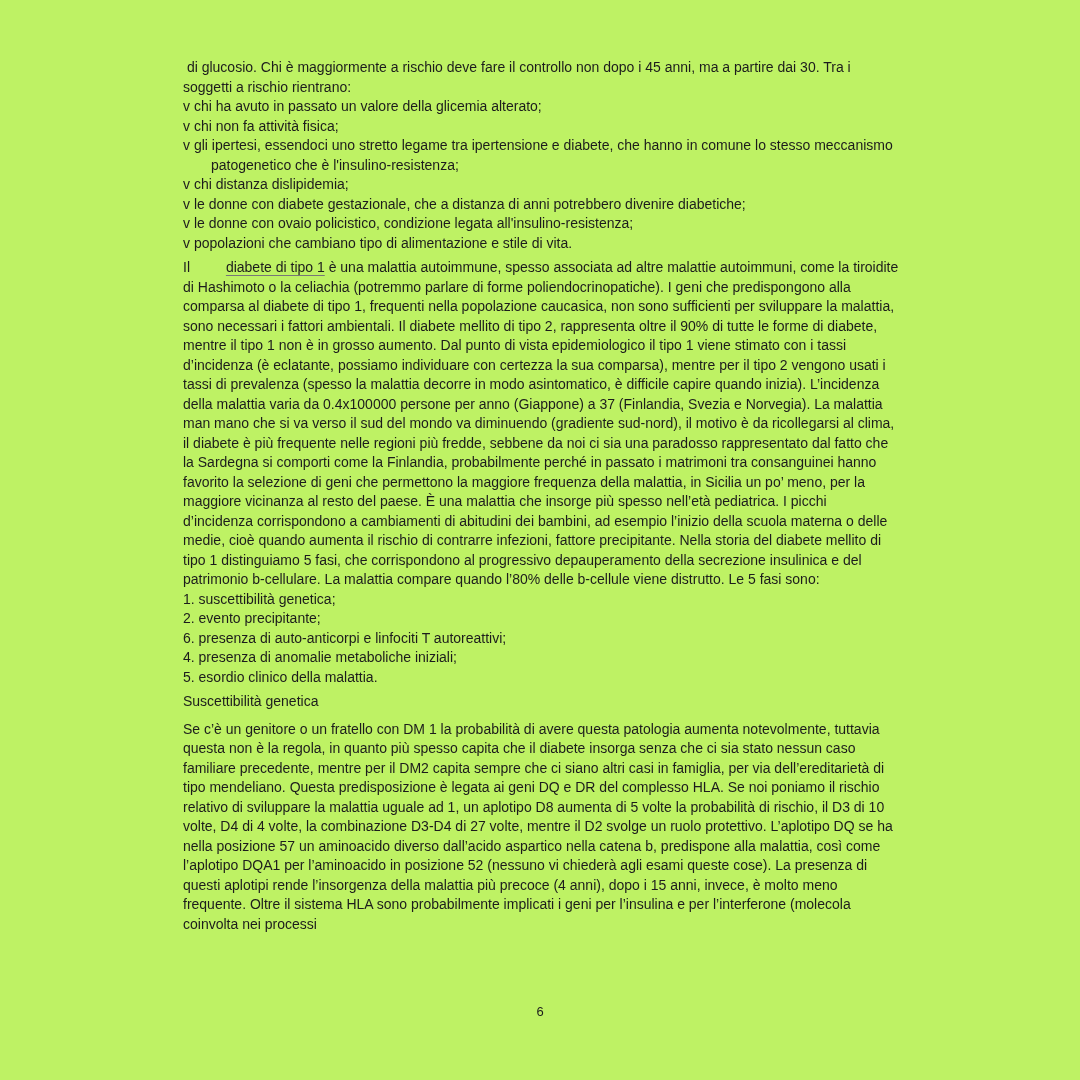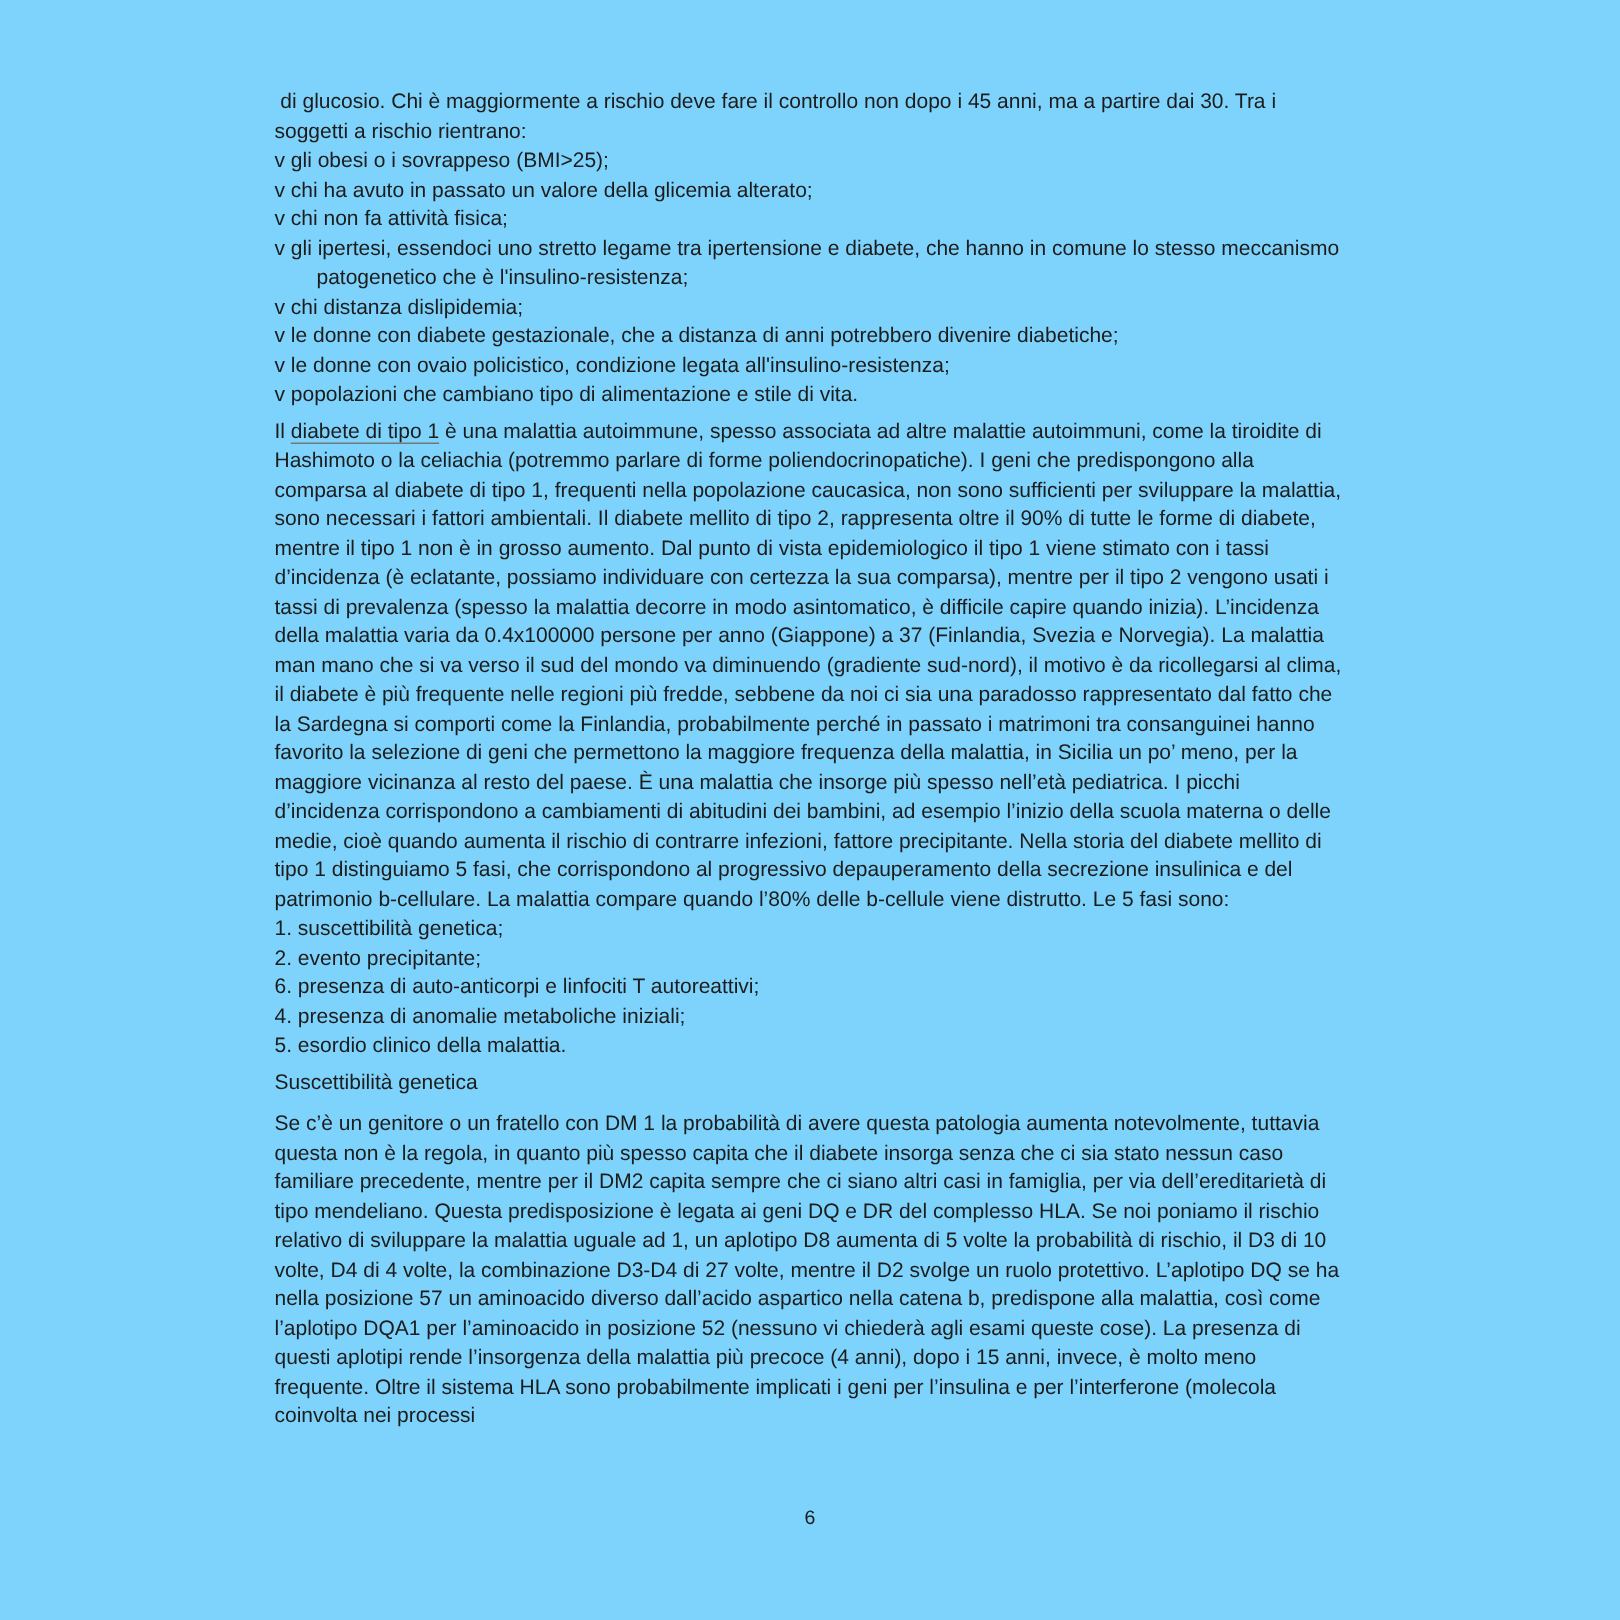--- a/index.html
+++ b/index.html
@@ -4,21 +4,21 @@
 <style>
   html, body {
     margin: 0;
     padding: 0;
     background: #ffffff;
   }
   .page {
     position: relative;
     width: 1080px;
     height: 1080px;
-    background: #7dd3fc;
+    background: #bef264;
     color: #1c1c1c;
     font-family: "Liberation Sans", sans-serif;
     font-size: 14px;
     line-height: 19.5px;
     overflow: hidden;
   }
   .content {
     position: absolute;
     left: 183px;
     top: 58px;
@@ -34,41 +34,41 @@
   .bullet-item {
     padding-left: 28px;
     text-indent: -28px;
   }
   .numbered-item { }
   .underline {
     text-decoration: underline;
     text-decoration-color: #777777;
     text-underline-offset: 3px;
     text-decoration-thickness: 1px;
+    margin-left: 32px;
   }
   .footer {
     position: absolute;
     left: 0;
     right: 0;
     top: 1002px;
     text-align: center;
     font-size: 13px;
     color: #1c1c1c;
   }
 </style>
 </head>
 <body>
 
 <div class="page">
   <div class="content">
 
     <p class="para"> di glucosio. Chi è maggiormente a rischio deve fare il controllo non dopo i 45 anni, ma a partire dai 30. Tra i soggetti a rischio rientrano:</p>
 
     <div class="bullet-list">
-      <div class="bullet-item">v gli obesi o i sovrappeso (BMI&gt;25);</div>
       <div class="bullet-item">v chi ha avuto in passato un valore della glicemia alterato;</div>
       <div class="bullet-item">v chi non fa attività fisica;</div>
       <div class="bullet-item">v gli ipertesi, essendoci uno stretto legame tra ipertensione e diabete, che hanno in comune lo stesso meccanismo patogenetico che è l'insulino-resistenza;</div>
       <div class="bullet-item">v chi distanza dislipidemia;</div>
       <div class="bullet-item">v le donne con diabete gestazionale, che a distanza di anni potrebbero divenire diabetiche;</div>
       <div class="bullet-item">v le donne con ovaio policistico, condizione legata all'insulino-resistenza;</div>
       <div class="bullet-item">v popolazioni che cambiano tipo di alimentazione e stile di vita.</div>
     </div>
 
     <p class="para gap-sm"><span>Il </span><span class="underline">diabete di tipo 1</span><span> è una malattia autoimmune, spesso associata ad altre malattie autoimmuni, come la tiroidite di Hashimoto o la celiachia (potremmo parlare di forme poliendocrinopatiche). I geni che predispongono alla comparsa al diabete di tipo 1, frequenti nella popolazione caucasica, non sono sufficienti per sviluppare la malattia, sono necessari i fattori ambientali. Il diabete mellito di tipo 2, rappresenta oltre il 90% di tutte le forme di diabete, mentre il tipo 1 non è in grosso aumento. Dal punto di vista epidemiologico il tipo 1 viene stimato con i tassi d’incidenza (è eclatante, possiamo individuare con certezza la sua comparsa), mentre per il tipo 2 vengono usati i tassi di prevalenza (spesso la malattia decorre in modo asintomatico, è difficile capire quando inizia). L’incidenza della malattia varia da 0.4x100000 persone per anno (Giappone) a 37 (Finlandia, Svezia e Norvegia). La malattia man mano che si va verso il sud del mondo va diminuendo (gradiente sud-nord), il motivo è da ricollegarsi al clima, il diabete è più frequente nelle regioni più fredde, sebbene da noi ci sia una paradosso rappresentato dal fatto che la Sardegna si comporti come la Finlandia, probabilmente perché in passato i matrimoni tra consanguinei hanno favorito la selezione di geni che permettono la maggiore frequenza della malattia, in Sicilia un po’ meno, per la maggiore vicinanza al resto del paese. È una malattia che insorge più spesso nell’età pediatrica. I picchi d’incidenza corrispondono a cambiamenti di abitudini dei bambini, ad esempio l’inizio della scuola materna o delle medie, cioè quando aumenta il rischio di contrarre infezioni, fattore precipitante. Nella storia del diabete mellito di tipo 1 distinguiamo 5 fasi, che corrispondono al progressivo depauperamento della secrezione insulinica e del patrimonio b-cellulare. La malattia compare quando l’80% delle b-cellule viene distrutto. Le 5 fasi sono:</span></p>

